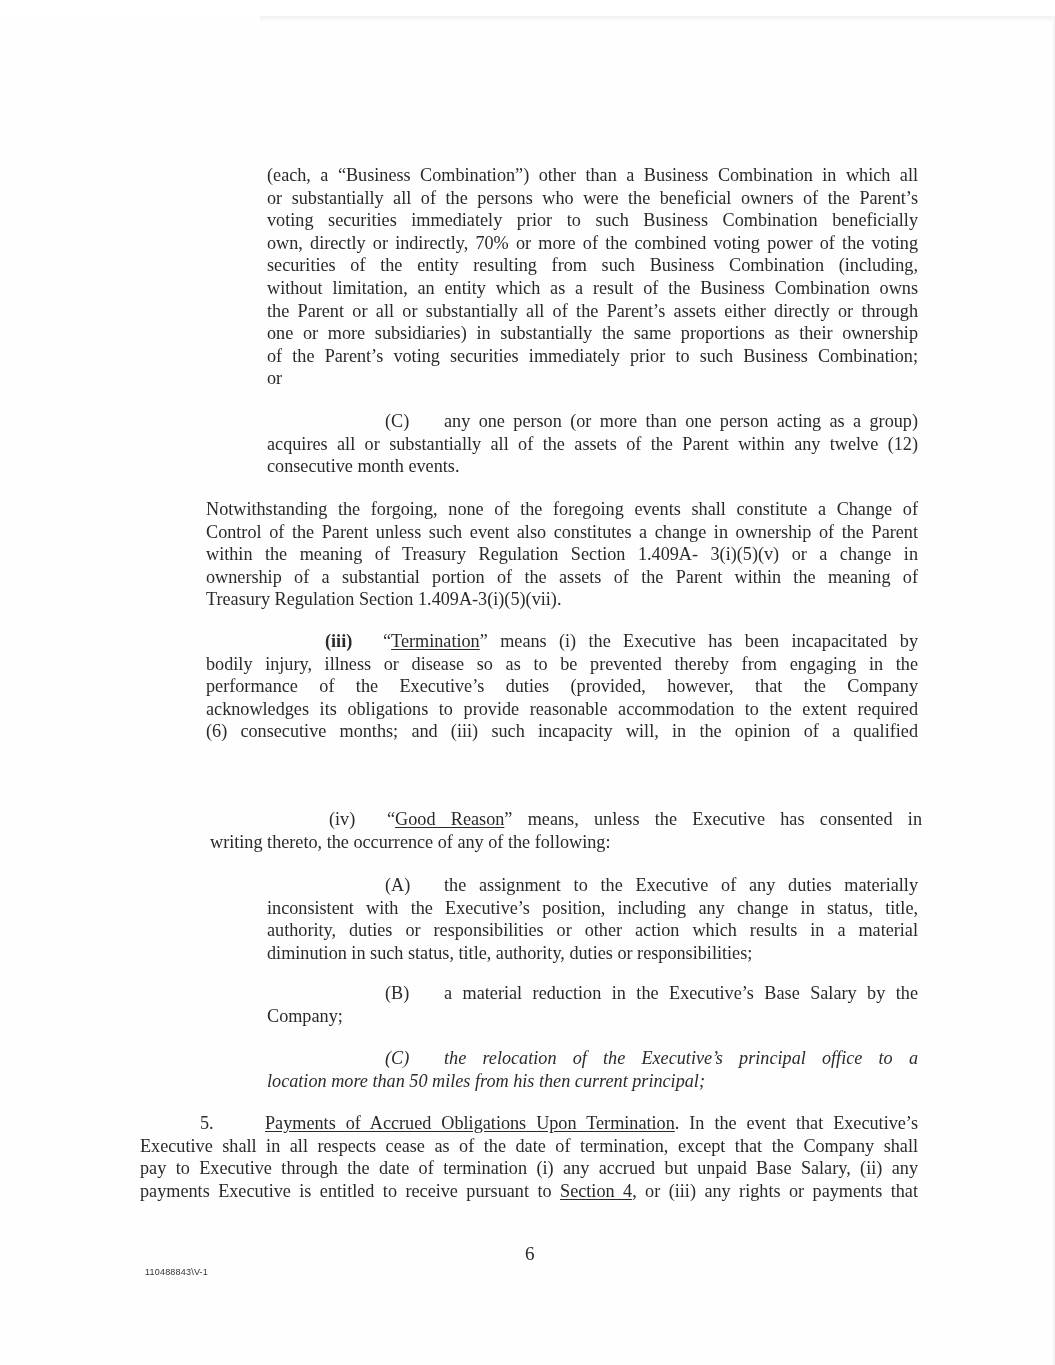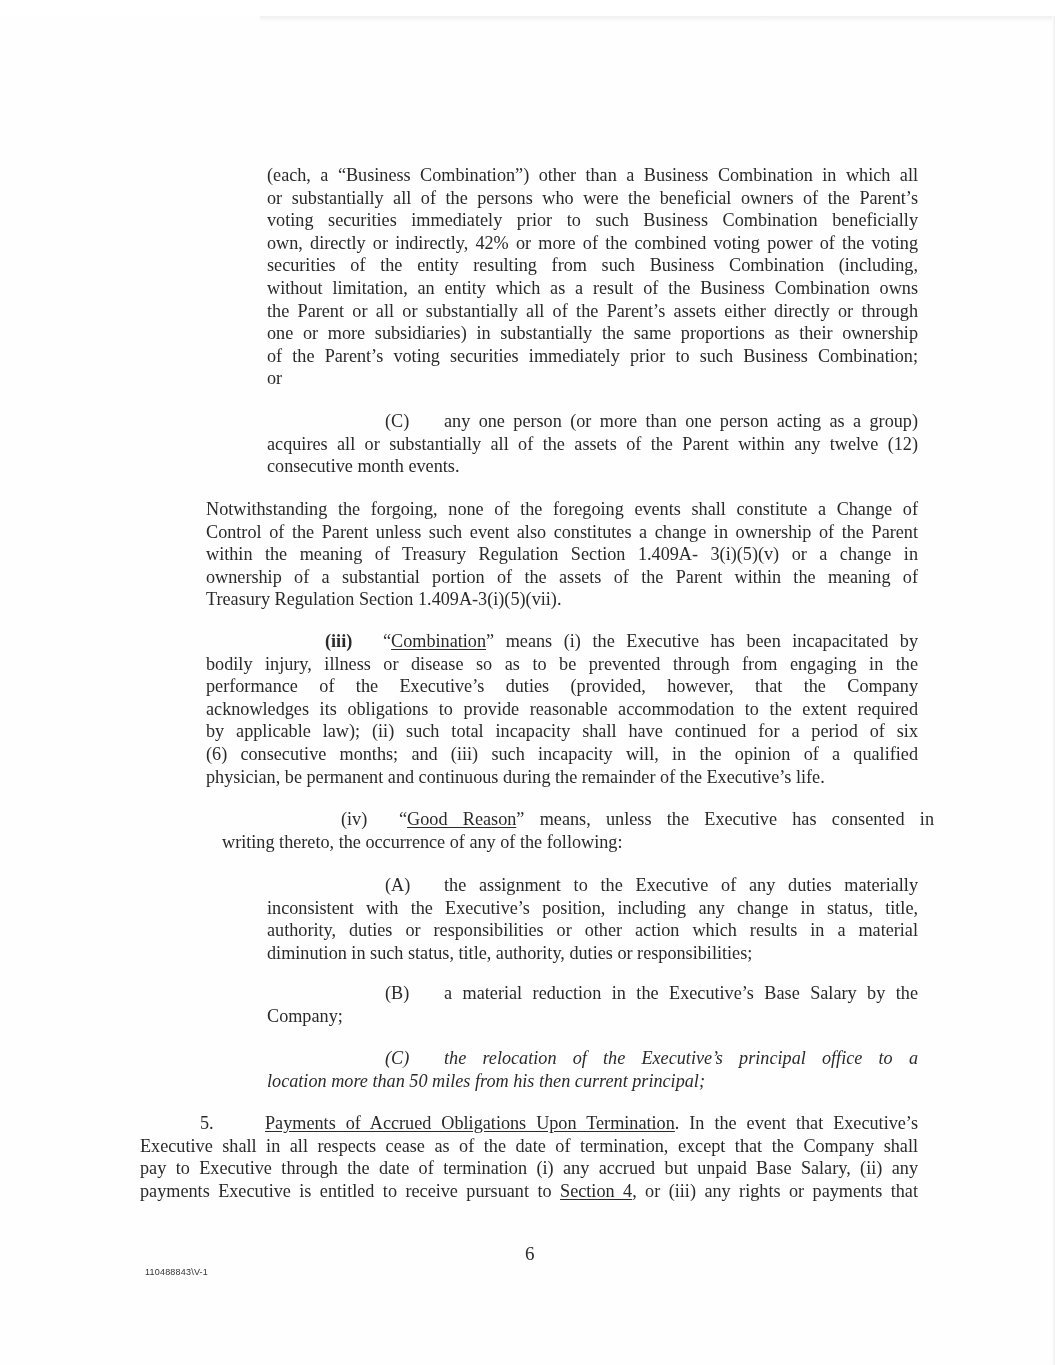--- a/index.html
+++ b/index.html
@@ -85,21 +85,21 @@
 
 <div class="page">
   <div class="scan-top"></div>
   <div class="scan-right"></div>
   <div class="scan-bottom"></div>
 
   <div class="para" style="left:267px; top:148px; width:651px;">
     <span class="line">(each, a “Business Combination”) other than a Business Combination in which all</span>
     <span class="line">or substantially all of the persons who were the beneficial owners of the Parent’s</span>
     <span class="line">voting securities immediately prior to such Business Combination beneficially</span>
-    <span class="line">own, directly or indirectly, 42% or more of the combined voting power of the voting</span>
+    <span class="line">own, directly or indirectly, 70% or more of the combined voting power of the voting</span>
     <span class="line">securities of the entity resulting from such Business Combination (including,</span>
     <span class="line">without limitation, an entity which as a result of the Business Combination owns</span>
     <span class="line">the Parent or all or substantially all of the Parent’s assets either directly or through</span>
     <span class="line">one or more subsidiaries) in substantially the same proportions as their ownership</span>
     <span class="line">of the Parent’s voting securities immediately prior to such Business Combination;</span>
     <span class="line last">or</span>
   </div>
 
   <div class="para" style="left:267px; top:394px; width:651px;">
     <span class="line" style="padding-left:118px; box-sizing:border-box;">
@@ -112,31 +112,29 @@
   <div class="para" style="left:206px; top:482px; width:712px;">
     <span class="line">Notwithstanding the forgoing, none of the foregoing events shall constitute a Change of</span>
     <span class="line">Control of the Parent unless such event also constitutes a change in ownership of the Parent</span>
     <span class="line">within the meaning of Treasury Regulation Section 1.409A- 3(i)(5)(v) or a change in</span>
     <span class="line">ownership of a substantial portion of the assets of the Parent within the meaning of</span>
     <span class="line last">Treasury Regulation Section 1.409A-3(i)(5)(vii).</span>
   </div>
 
   <div class="para" style="left:206px; top:614px; width:712px;">
     <span class="line" style="padding-left:119px; box-sizing:border-box;">
-      <span class="num" style="width:58px;font-weight:bold;">(iii)</span><span>“</span><span class="u">Combination</span><span>” means (i) the Executive has been incapacitated by</span>
+      <span class="num" style="width:58px;font-weight:bold;">(iii)</span><span>“</span><span class="u">Termination</span><span>” means (i) the Executive has been incapacitated by</span>
     </span>
-    <span class="line">bodily injury, illness or disease so as to be prevented through from engaging in the</span>
+    <span class="line">bodily injury, illness or disease so as to be prevented thereby from engaging in the</span>
     <span class="line">performance of the Executive’s duties (provided, however, that the Company</span>
     <span class="line">acknowledges its obligations to provide reasonable accommodation to the extent required</span>
-    <span class="line">by applicable law); (ii) such total incapacity shall have continued for a period of six</span>
     <span class="line">(6) consecutive months; and (iii) such incapacity will, in the opinion of a qualified</span>
-    <span class="line last">physician, be permanent and continuous during the remainder of the Executive’s life.</span>
   </div>
 
-  <div class="para" style="left:222px; top:792px; width:712px;">
+  <div class="para" style="left:210px; top:792px; width:712px;">
     <span class="line" style="padding-left:119px; box-sizing:border-box;">
       <span class="num" style="width:58px;">(iv)</span><span>“</span><span class="u">Good Reason</span><span>” means, unless the Executive has consented in</span>
     </span>
     <span class="line last">writing thereto, the occurrence of any of the following:</span>
   </div>
 
   <div class="para" style="left:267px; top:858px; width:651px;">
     <span class="line" style="padding-left:118px; box-sizing:border-box;">
       <span class="num" style="width:59px;">(A)</span><span>the assignment to the Executive of any duties materially</span>
     </span>

